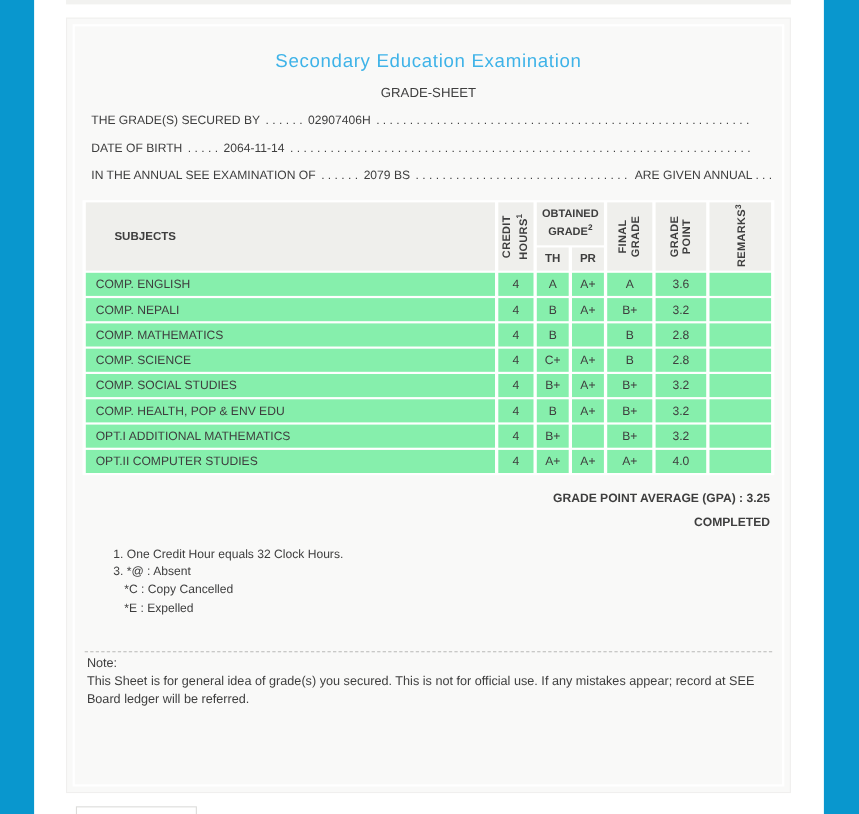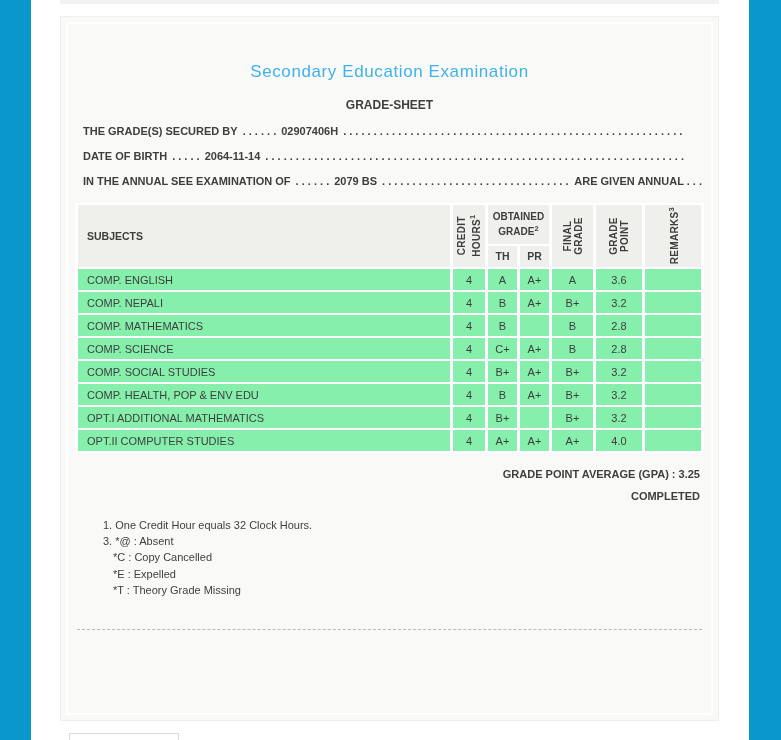--- a/index.html
+++ b/index.html
@@ -16,39 +16,39 @@
   .card {
     position: absolute; left: 60px; top: 16px; width: 659px; height: 705px;
     background: #f9f9f8; border: 1px solid #f0efee; box-sizing: border-box; padding: 5px;
   }
   .card-inner {
     height: 100%; box-sizing: border-box; border: 2px solid #ffffff;
     padding: 22px 7px 0 7px; overflow: hidden;
   }
 
   .title {
-    margin: 16px; text-align: center; font-weight: 400;
+    margin: 0; text-align: center; font-weight: 400;
     font-size: 17px; letter-spacing: .6px; color: #3fb3e8;
   }
-  .subtitle { text-align: center; font-weight: 700; font-size: 12px; margin-top: 11px; }
+  .subtitle { text-align: center; font-weight: 400; font-size: 12px; margin-top: 11px; }
 
   .info-block { margin: 7px 2px 0 8px; }
   .info-line {
     display: flex; align-items: baseline; gap: 5px;
-    font-weight: 700; font-size: 11px; line-height: 25px; white-space: nowrap; justify-content: center;
+    font-weight: 400; font-size: 11px; line-height: 25px; white-space: nowrap; justify-content: center;
   }
   .dot-fill { flex: 1 1 auto; overflow: hidden; }
   .dot-fill.trim { margin-right: 18px; }
 
   .grade-table {
     width: 100%; margin-top: 9px; table-layout: fixed;
     border-collapse: separate; border-spacing: 3px 2px; background: #ffffff;
   }
   .grade-table th { background: #efefec; font-weight: 700; font-size: 10px; padding: 0; }
-  .grade-table th.subjects-th { text-align: left; padding-left: 9px; font-size: 10.5px; }
+  .grade-table th.subjects-th { text-align: left; padding-left: 26px; font-size: 10.5px; }
   .vwrap { display: flex; align-items: center; justify-content: center; height: 62px; }
   .vtext {
     transform: rotate(-90deg); width: 56px; text-align: center;
     line-height: 11px; letter-spacing: .3px; white-space: normal;
   }
   th.obtained-th { height: 36px; line-height: 12px; vertical-align: middle; }
   th.sub-th { height: 20px; font-size: 10.5px; margin-left: 35px; }
   sup { font-size: 7.5px; }
   .grade-table td {
     background: #86efac; height: 21px; font-size: 11px;
@@ -232,22 +232,25 @@
         <span>3.25</span>
       </div>
       <div class="summary-line">COMPLETED</div>
     </div>
 
     <div class="footnotes">
       <div class="footnote">1. One Credit Hour equals 32 Clock Hours.</div>
       <div class="footnote">3. *@ : Absent</div>
       <div class="footnote indent">*C : Copy Cancelled</div>
       <div class="footnote indent">*E : Expelled</div>
-      <div class="footnote indent">*T : Theory Grade Missing</div>
     </div>
 
     <div class="divider"></div>
 
+    <div class="note">
+      <div class="note-label">Note:</div>
+      <div class="note-text">This Sheet is for general idea of grade(s) you secured. This is not for official use. If any mistakes appear; record at SEE Board ledger will be referred.</div>
+    </div>
 
   </div>
 </div>
 
 <div class="partial-button"></div>
 
 </body></html>

